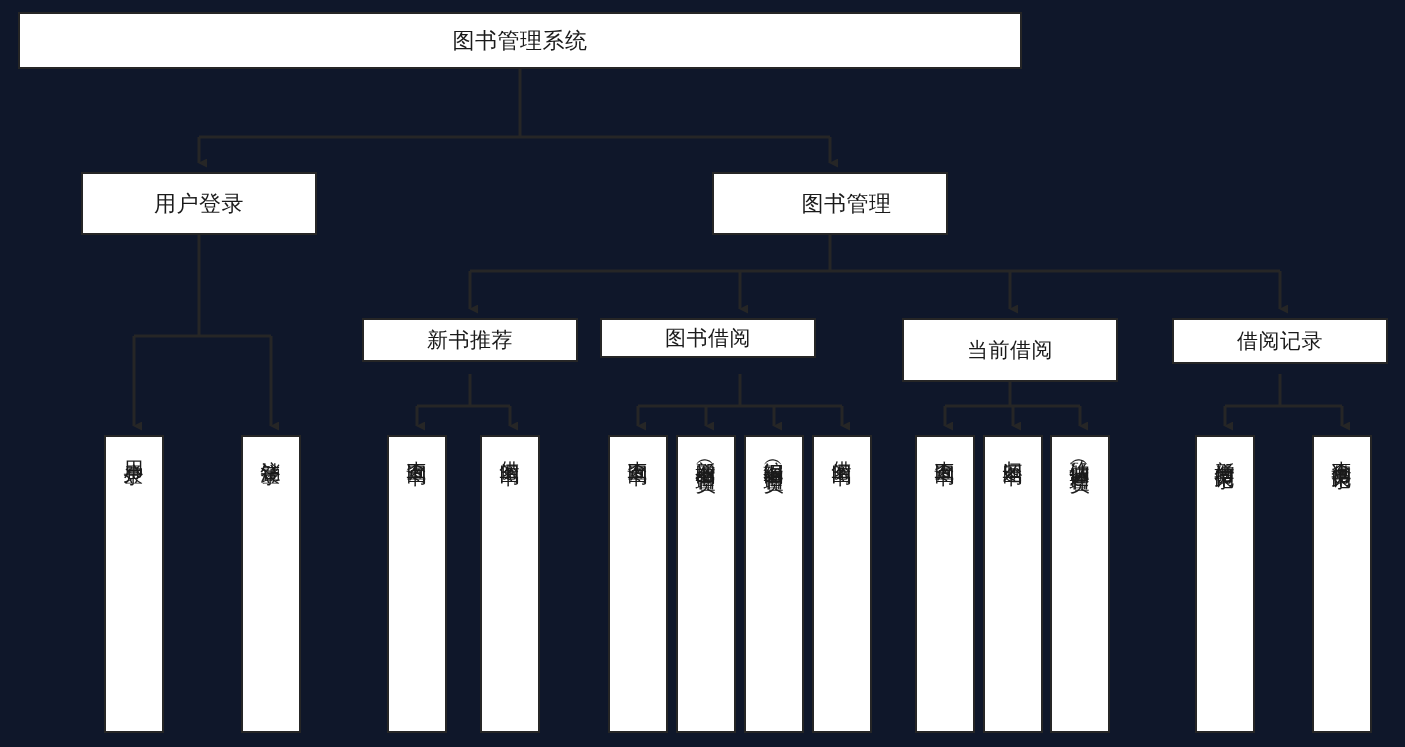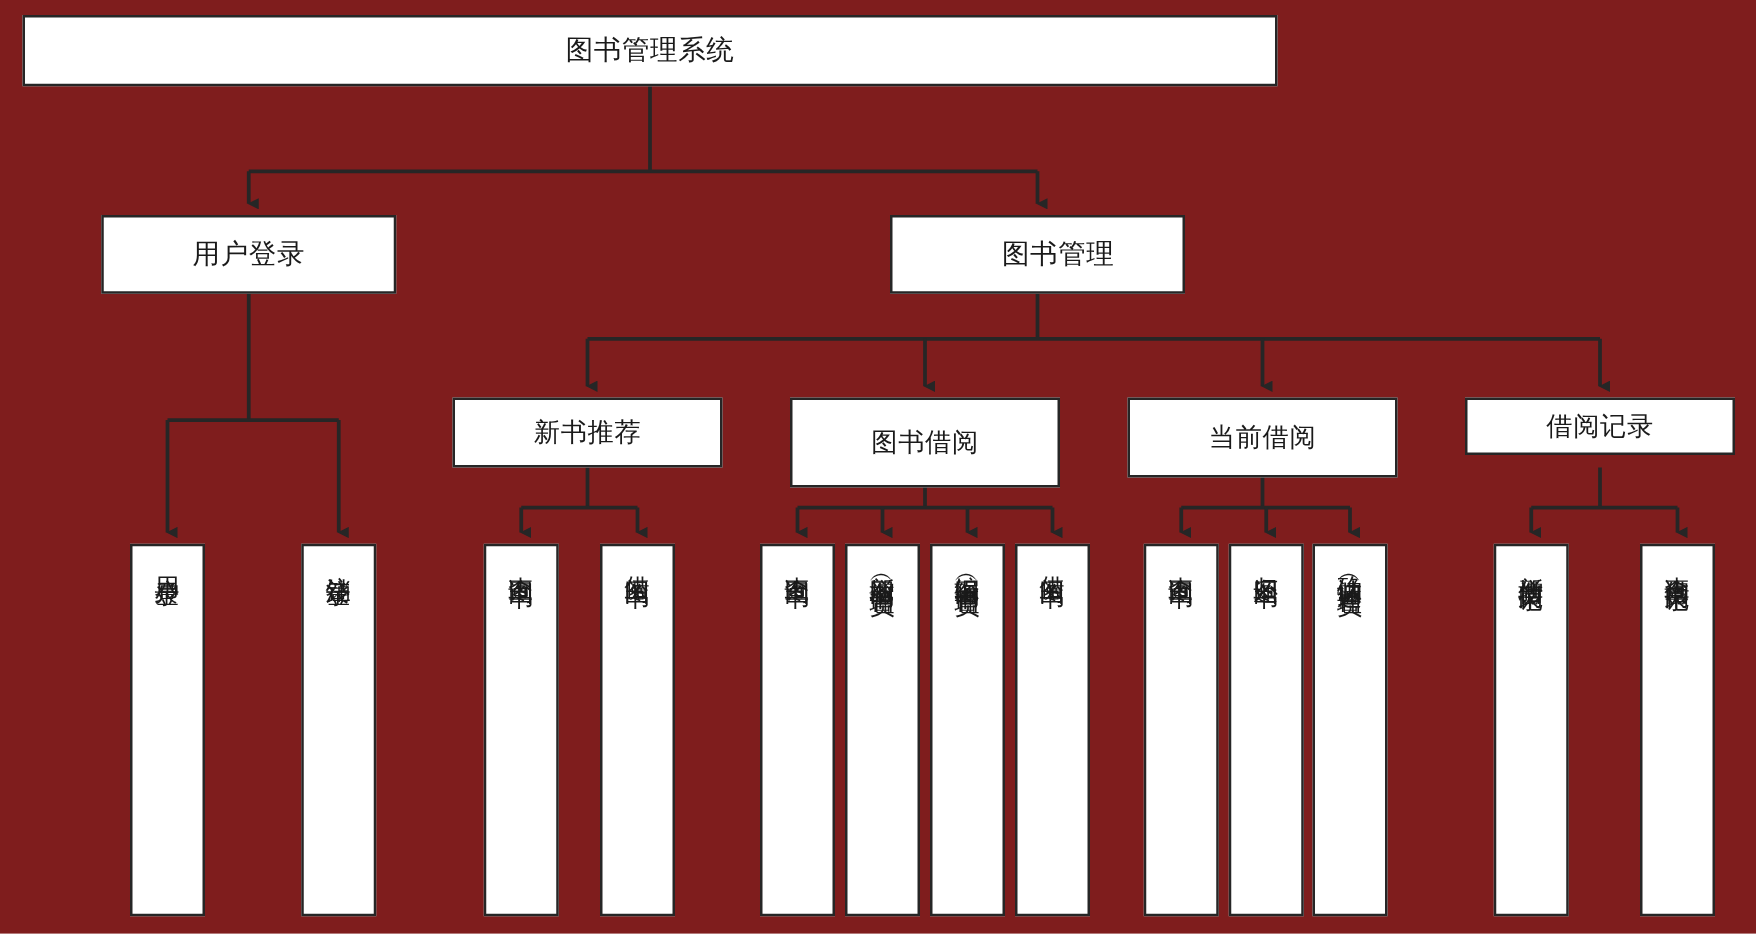--- a/index.html
+++ b/index.html
@@ -9,21 +9,21 @@
     background: #ffffff;
   }
   body {
     font-family: "DejaVu Sans", "Liberation Sans", sans-serif;
     color: #1a1a1a;
   }
   #diagram-canvas {
     position: relative;
     width: 1405px;
     height: 747px;
-    background: #7f1d1d;
+    background: #0f172a;
     overflow: hidden;
   }
   #edge-layer {
     position: absolute;
     left: 0;
     top: 0;
     width: 1405px;
     height: 747px;
     pointer-events: none;
   }
@@ -124,24 +124,24 @@
   <div id="nodes-layer">
       <div class="node root" style="left: 18px; top: 12px; width: 1004px; height: 57px;">
         <span class="node-label">图书管理系统</span>
       </div>
       <div class="node level1" style="left: 81px; top: 172px; width: 236px; height: 63px;">
         <span class="node-label">用户登录</span>
       </div>
       <div class="node level1" style="left: 712px; top: 172px; width: 236px; height: 63px; padding-left: 33px;">
         <span class="node-label">图书管理</span>
       </div>
-      <div class="node level2" style="left: 362px; top: 318px; width: 216px; height: 56px; text-align: center;">
+      <div class="node level2" style="left: 362px; top: 318px; width: 216px; height: 44px; text-align: center;">
         <span class="node-label">新书推荐</span>
       </div>
-      <div class="node level2" style="left: 632px; top: 318px; width: 216px; height: 72px;">
+      <div class="node level2" style="left: 600px; top: 318px; width: 216px; height: 40px;">
         <span class="node-label">图书借阅</span>
       </div>
       <div class="node level2" style="left: 902px; top: 318px; width: 216px; height: 64px;">
         <span class="node-label">当前借阅</span>
       </div>
       <div class="node level2" style="left: 1172px; top: 318px; width: 216px; height: 46px;">
         <span class="node-label">借阅记录</span>
       </div>
       <div class="node leaf" style="left: 104px; top: 435px; width: 60px; height: 298px;">
         <span class="node-label">用户登录</span>

